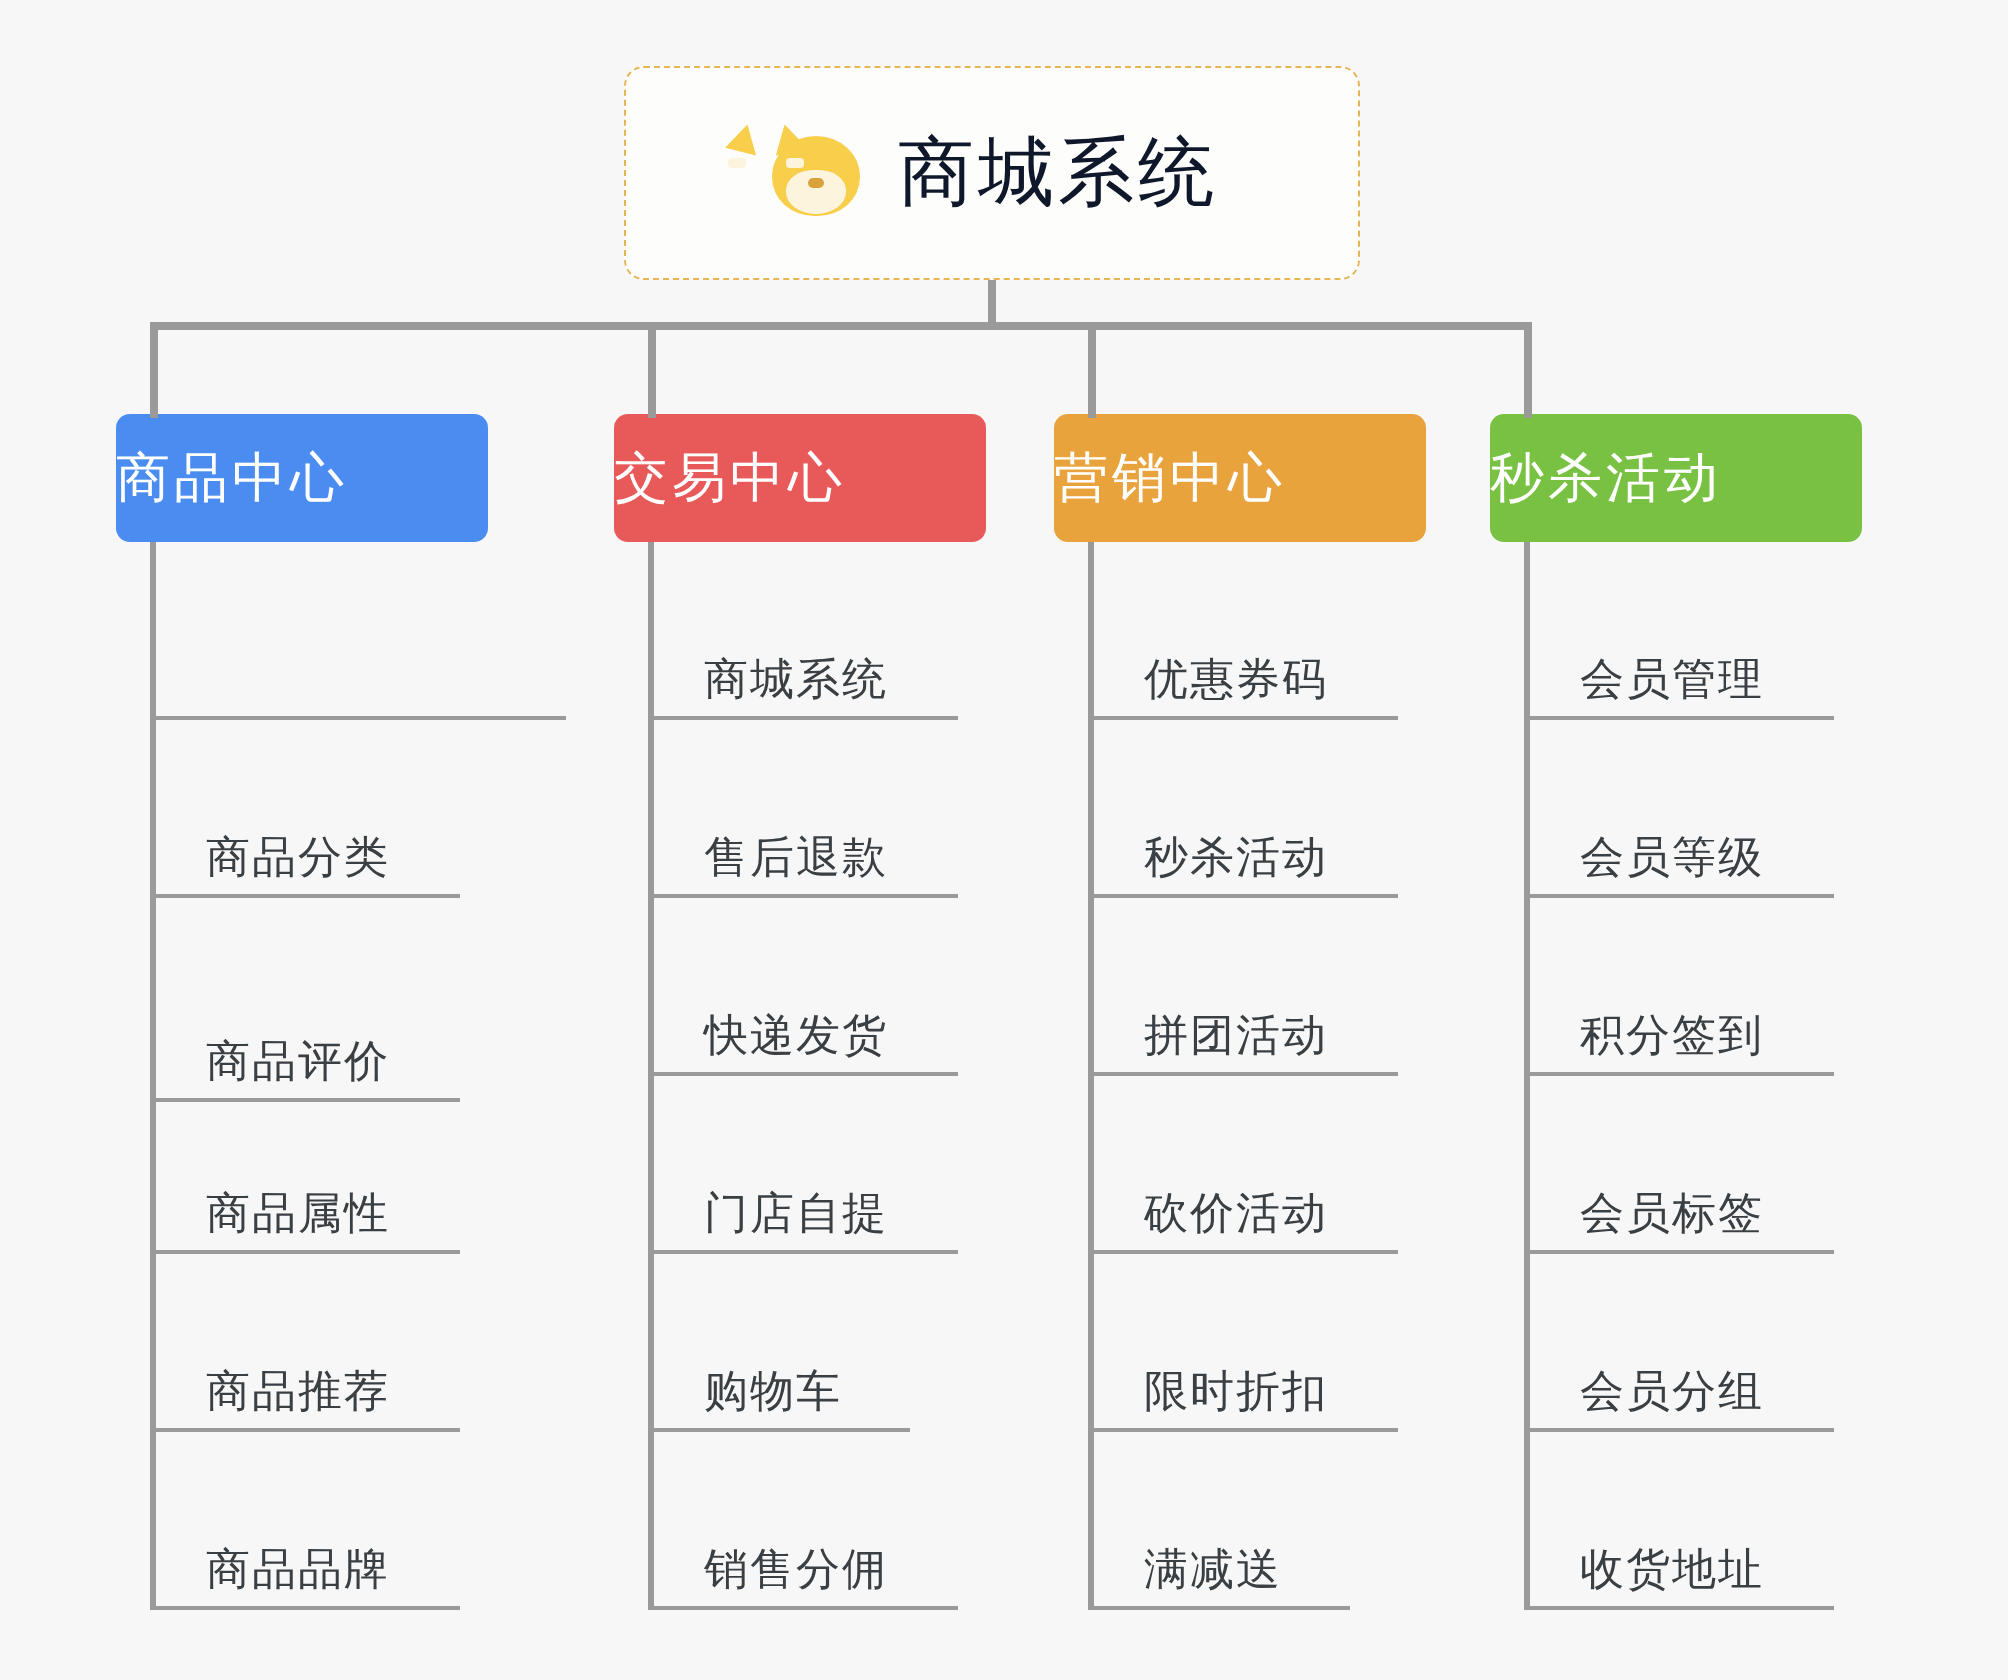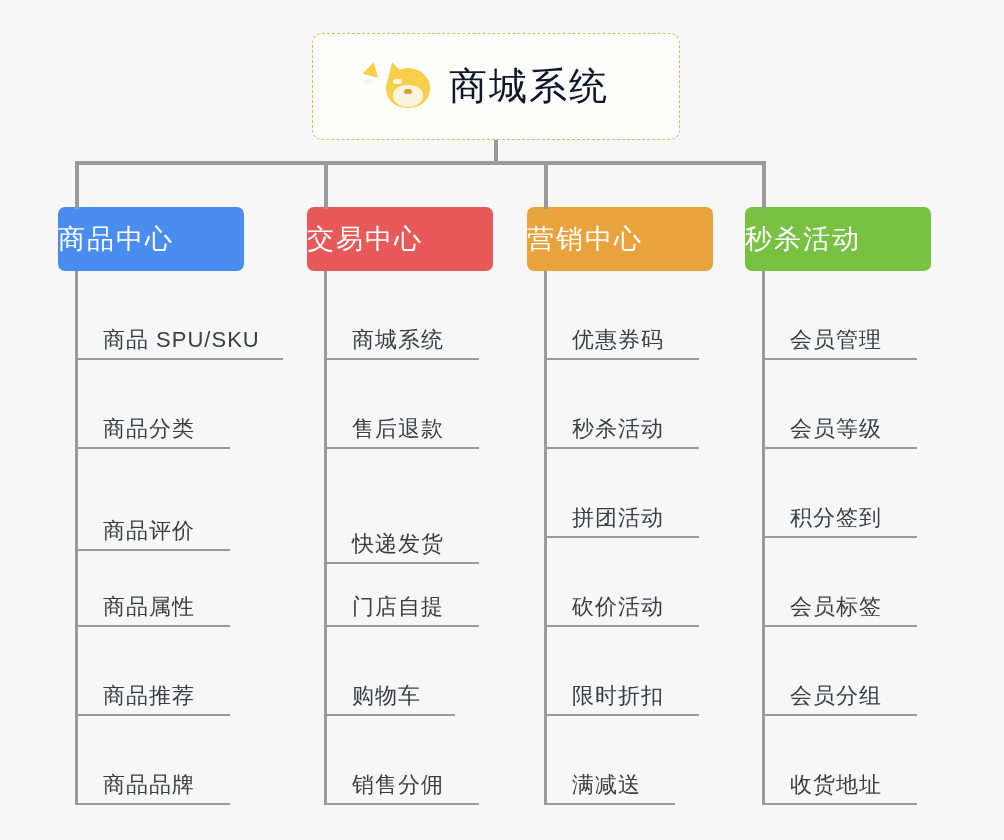--- a/index.html
+++ b/index.html
@@ -192,21 +192,20 @@
   <div class="conn conn-stem-root" style="background: rgb(154, 154, 154);"></div>
   <div class="conn conn-bus" id="bus" style="left: 75px; width: 691px; background: rgb(154, 154, 154);"></div>
 
   <div id="columns-host">
       <div class="column" style="left: 58px; width: 186px;">
         <div class="cat-box" style="background: rgb(74, 140, 240); width: 186px;">
           <span>商品中心</span>
         </div>
         <div class="spine" style="height: 534px; background: rgb(154, 154, 154);"></div>
         <div class="leaf" style="top: 64px; width: 208px;">
-          <span class="leaf-label">商品 SPU/SKU</span>
           <div class="leaf-underline" style="width: 208px; background: rgb(154, 154, 154);"></div>
         </div>
         <div class="leaf" style="top: 153px; width: 155px;">
           <span class="leaf-label">商品分类</span>
           <div class="leaf-underline" style="width: 155px; background: rgb(154, 154, 154);"></div>
         </div>
         <div class="leaf" style="top: 242px; width: 155px; margin-top: 13px;">
           <span class="leaf-label">商品评价</span>
           <div class="leaf-underline" style="width: 155px; background: rgb(154, 154, 154);"></div>
         </div>
@@ -229,21 +228,21 @@
         </div>
         <div class="spine" style="height: 534px; background: rgb(154, 154, 154);"></div>
         <div class="leaf" style="top: 64px; width: 155px;">
           <span class="leaf-label">商城系统</span>
           <div class="leaf-underline" style="width: 155px; background: rgb(154, 154, 154);"></div>
         </div>
         <div class="leaf" style="top: 153px; width: 155px;">
           <span class="leaf-label">售后退款</span>
           <div class="leaf-underline" style="width: 155px; background: rgb(154, 154, 154);"></div>
         </div>
-        <div class="leaf" style="top: 242px; width: 155px; margin-top: 26px;">
+        <div class="leaf" style="top: 242px; width: 155px;">
           <span class="leaf-label">快递发货</span>
           <div class="leaf-underline" style="width: 155px; background: rgb(154, 154, 154);"></div>
         </div>
         <div class="leaf" style="top: 331px; width: 155px;">
           <span class="leaf-label">门店自提</span>
           <div class="leaf-underline" style="width: 155px; background: rgb(154, 154, 154);"></div>
         </div>
         <div class="leaf" style="top: 420px; width: 131px;">
           <span class="leaf-label">购物车</span>
           <div class="leaf-underline" style="width: 131px; background: rgb(154, 154, 154);"></div>

